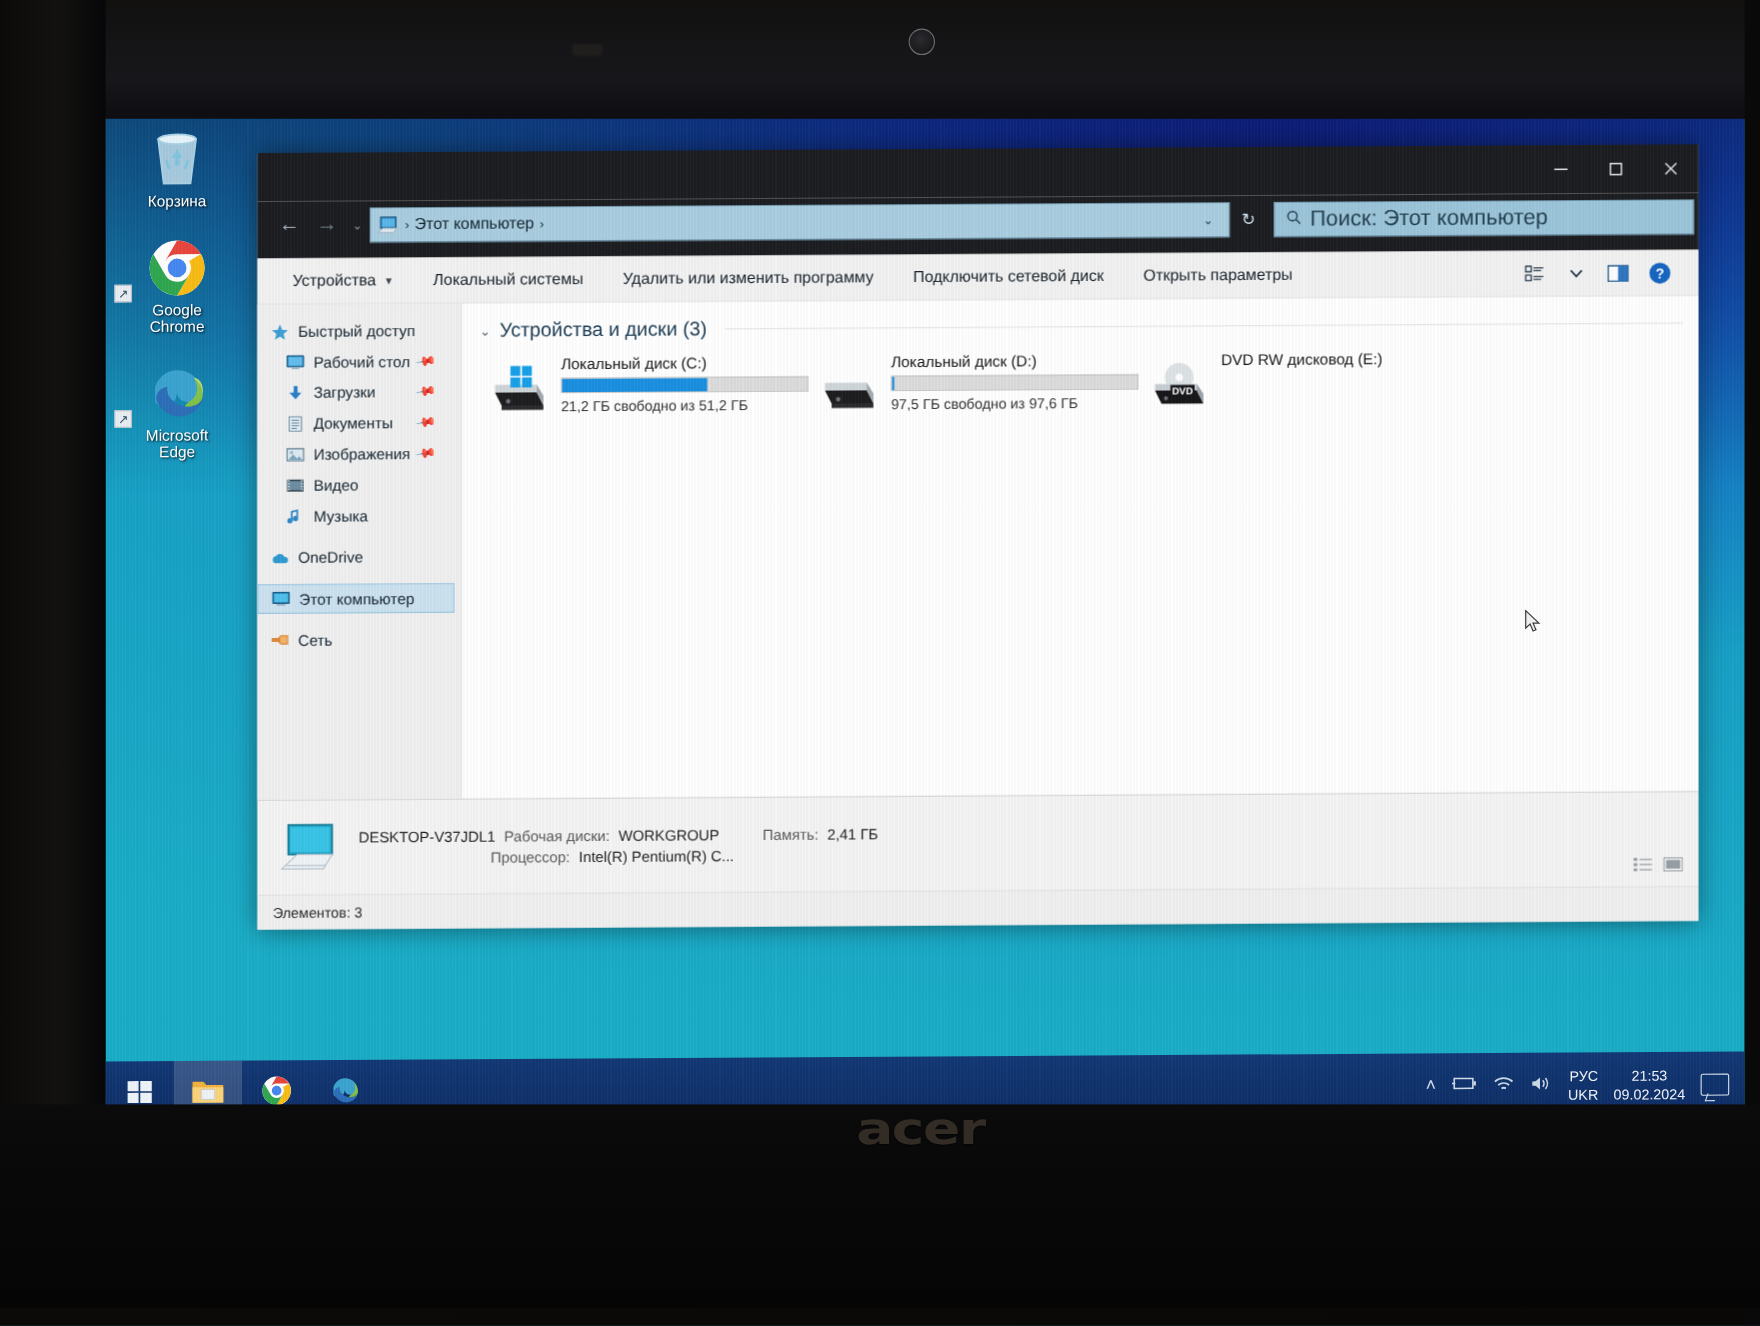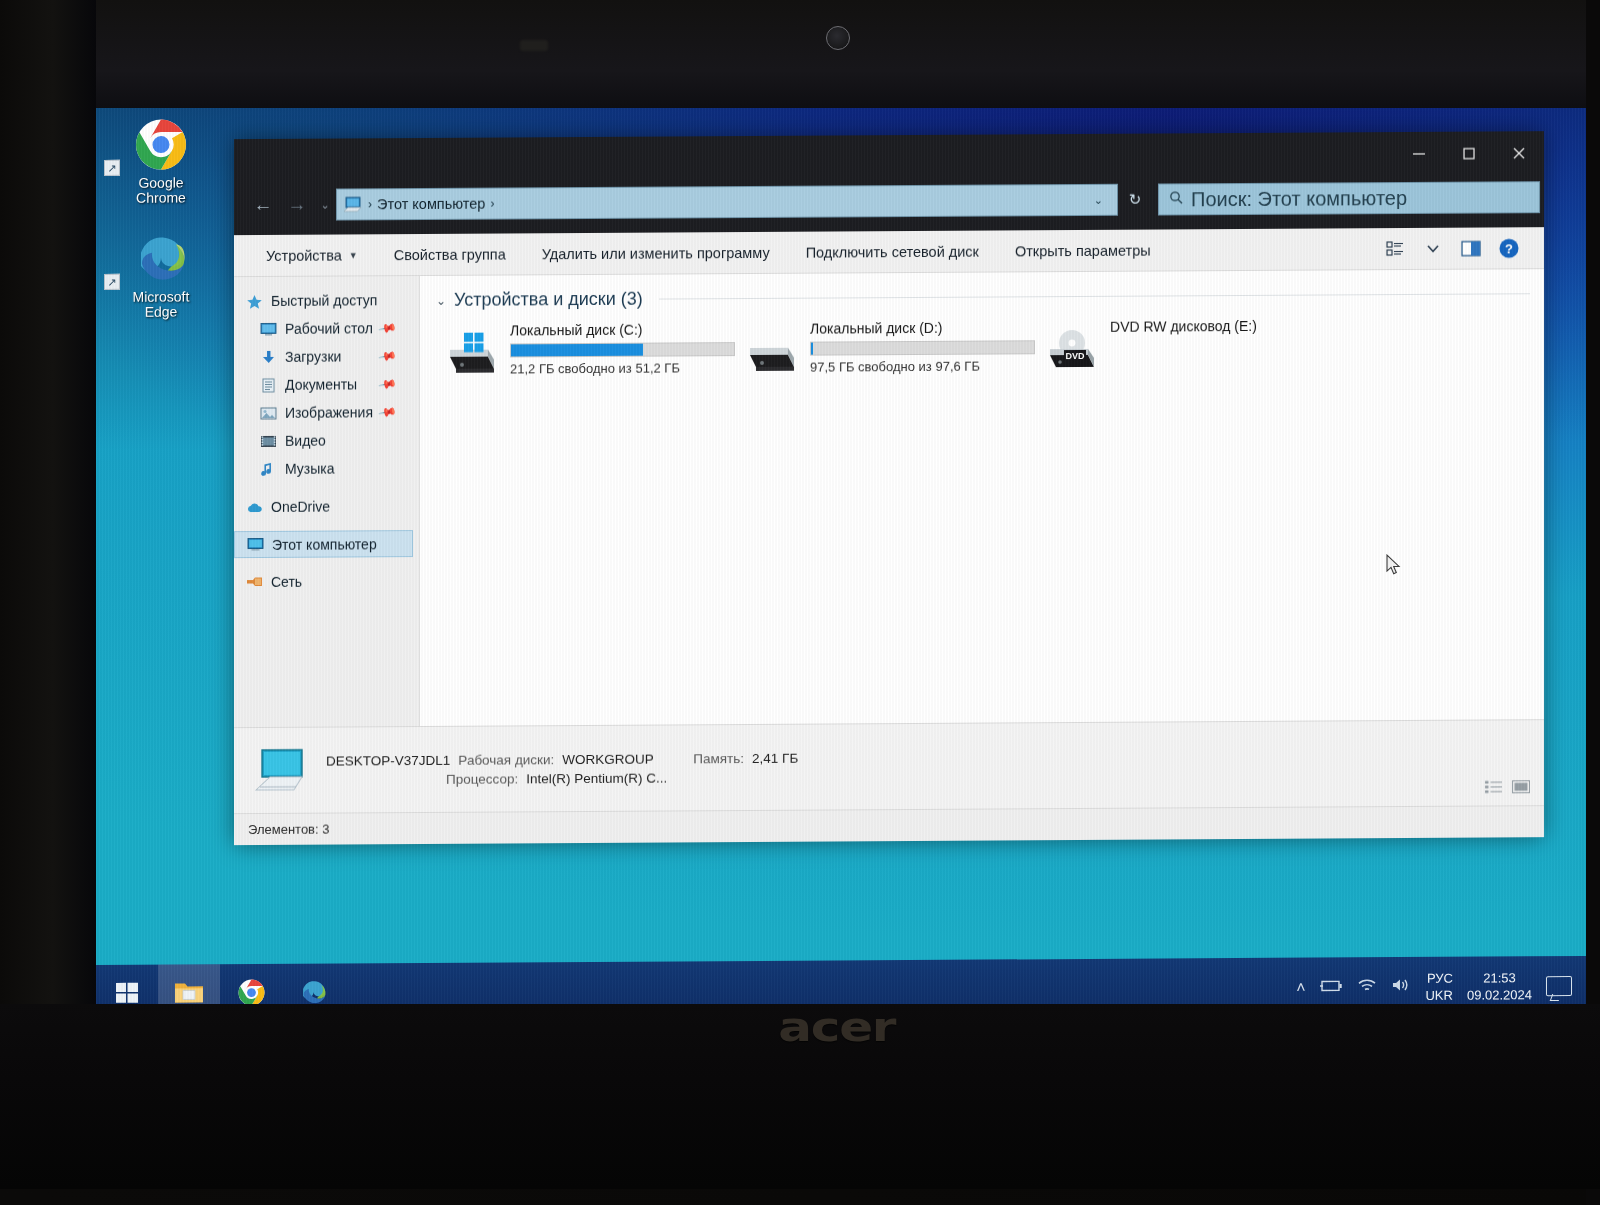--- a/index.html
+++ b/index.html
@@ -215,20 +215,32 @@
   <div class="wall-tr"></div>
   <div class="wall-tr2"></div>
 
   <div id="screen">
     <div class="wallpaper"></div>
     <div class="wall-vign"></div>
 
     <div class="desk-icons">
 
 
+      <div class="desk-icon">
+        <div class="glyph">
+          <svg width="48" height="52" viewBox="0 0 48 52">
+            <path d="M7 8 L41 8 L36 48 L12 48 Z" fill="#cde9f4" fill-opacity=".8" stroke="#a9d2e4" stroke-width="2"></path>
+            <ellipse cx="24" cy="8" rx="17" ry="4.5" fill="#e6f5fb" stroke="#a9d2e4" stroke-width="1.6"></ellipse>
+            <path d="M24 17 l5 8 h-3 v7 h-4 v-7 h-3 z" fill="#7fc4e0" opacity=".9"></path>
+            <path d="M16 36 l-3-8 2-2 3 8z" fill="#7fc4e0" opacity=".9"></path>
+            <path d="M32 36 l3-8 -2-2 -3 8z" fill="#7fc4e0" opacity=".9"></path>
+          </svg>
+        </div>
+        <div class="lbl">Корзина</div>
+      </div>
 
       <div class="desk-icon">
         <div class="glyph">
           <svg width="52" height="52" viewBox="0 0 52 52">
             <circle cx="26" cy="26" r="25" fill="#fff"></circle>
             <path d="M26 1 A25 25 0 0 1 47.6 13.5 L26 13.5 A12.5 12.5 0 0 0 15.1 19.8 Z" fill="#e8453c"></path>
             <path d="M47.6 13.5 A25 25 0 0 1 26 51 L36.9 32.2 A12.5 12.5 0 0 0 37 19.8 Z" fill="#f9bc15"></path>
             <path d="M26 51 A25 25 0 0 1 4.4 13.5 L15.1 32.2 A12.5 12.5 0 0 0 36.9 32.2 Z" fill="#30a750"></path>
             <circle cx="26" cy="26" r="11.5" fill="#fff"></circle>
             <circle cx="26" cy="26" r="8.5" fill="#4688f1"></circle>
@@ -309,21 +321,21 @@
           <span class="ph">Поиск: Этот компьютер</span>
         </div>
       </div>
 
       <div class="cmdbar">
         <div class="cmd">
           <span>Устройства</span>
           <span class="car">▼</span>
         </div>
         <div class="cmd">
-          <span>Свойства группа</span>
+          <span>Локальный системы</span>
         </div>
         <div class="cmd">
           <span>Удалить или изменить программу</span>
         </div>
         <div class="cmd">
           <span>Подключить сетевой диск</span>
         </div>
         <div class="cmd">
           <span>Открыть параметры</span>
         </div>

